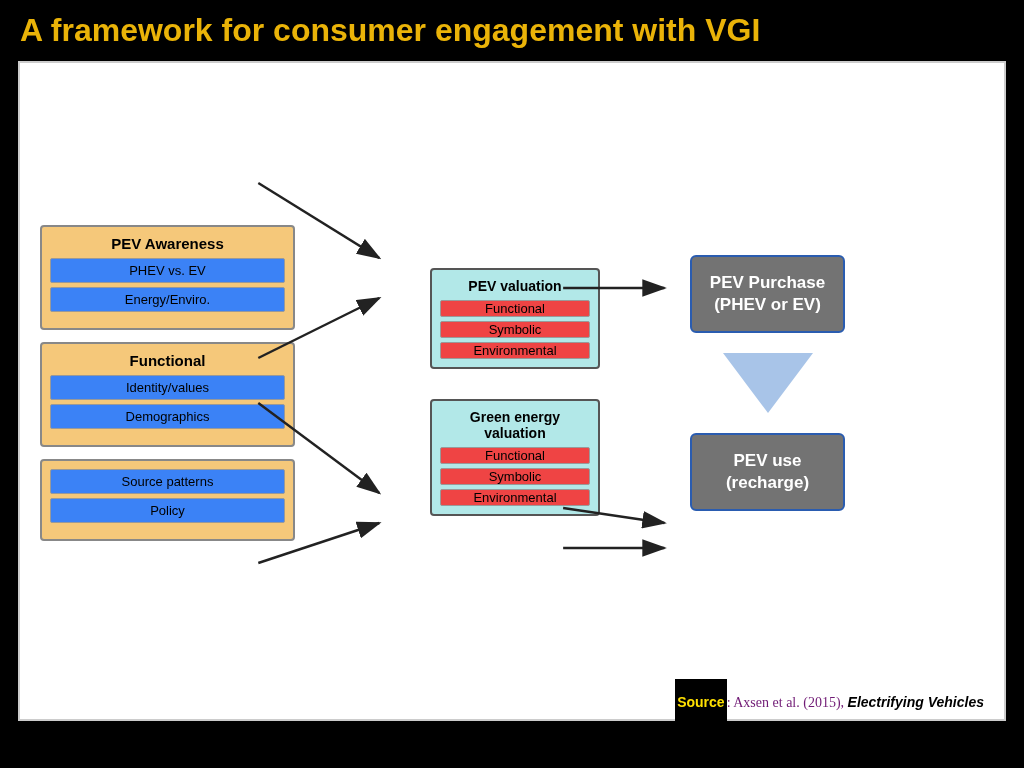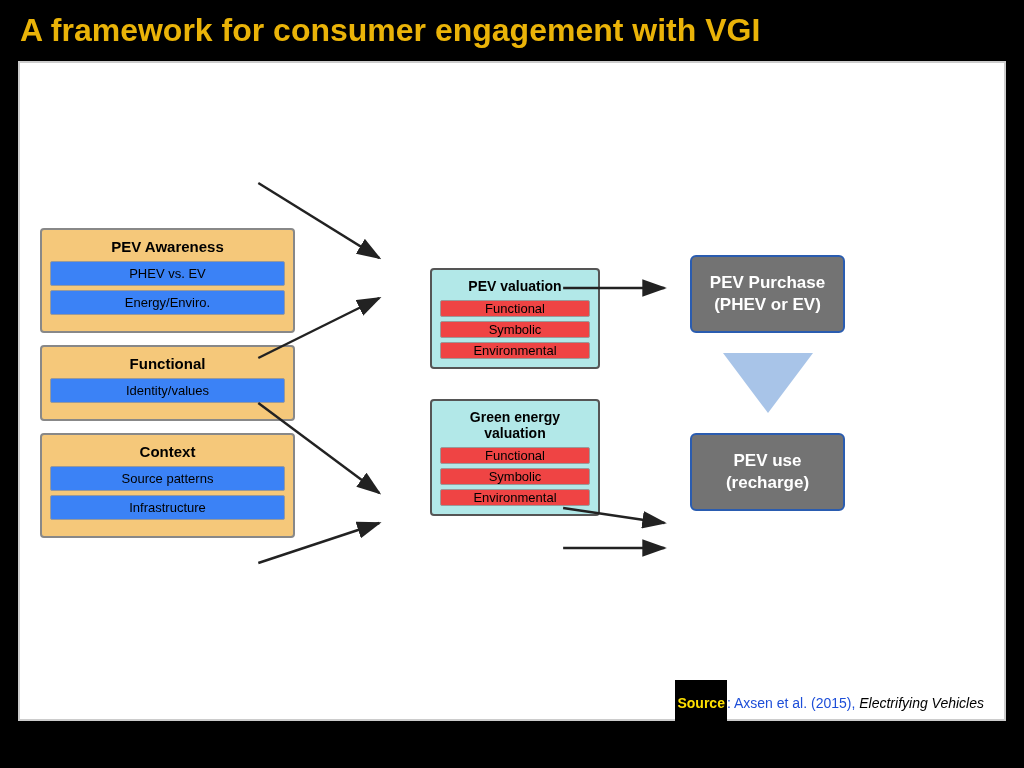--- a/index.html
+++ b/index.html
@@ -145,25 +145,26 @@
       font-size: 14px;
       color: #000;
     }
     .source-line .source-label {
       font-weight: bold;
       color: #FFE000;
       background: #000;
       padding: 15px 2px;
     }
     .source-line .source-text {
-      color: #1d4ed8;
+      color: #701a75;
+      font-family: Liberation Serif, serif;
     }
     .source-line em {
       font-style: italic;
-      font-weight: normal;
+      font-weight: bold;
     }
 
     .main-layout {
       display: flex;
       flex-direction: row;
       align-items: center;
       height: 580px;
       position: relative;
       margin-top: 10px;
     }
@@ -211,26 +212,26 @@
 
       <div class="group-box">
         <div class="group-title">PEV Awareness</div>
         <div class="item-box">PHEV vs. EV</div>
         <div class="item-box">Energy/Enviro.</div>
       </div>
 
       <div class="group-box">
         <div class="group-title">Functional</div>
         <div class="item-box">Identity/values</div>
+        <div class="item-box">Demographics</div>
       </div>
 
       <div class="group-box">
-        <div class="group-title">Context</div>
         <div class="item-box">Source patterns</div>
-        <div class="item-box">Infrastructure</div>
+        <div class="item-box">Policy</div>
       </div>
     </div>
 
     <div style="width:130px;flex-shrink:0;"></div>
 
     <div class="mid-col">
 
       <div class="valuation-box">
         <div class="valuation-title">PEV valuation</div>
         <div class="val-item">Functional</div>

